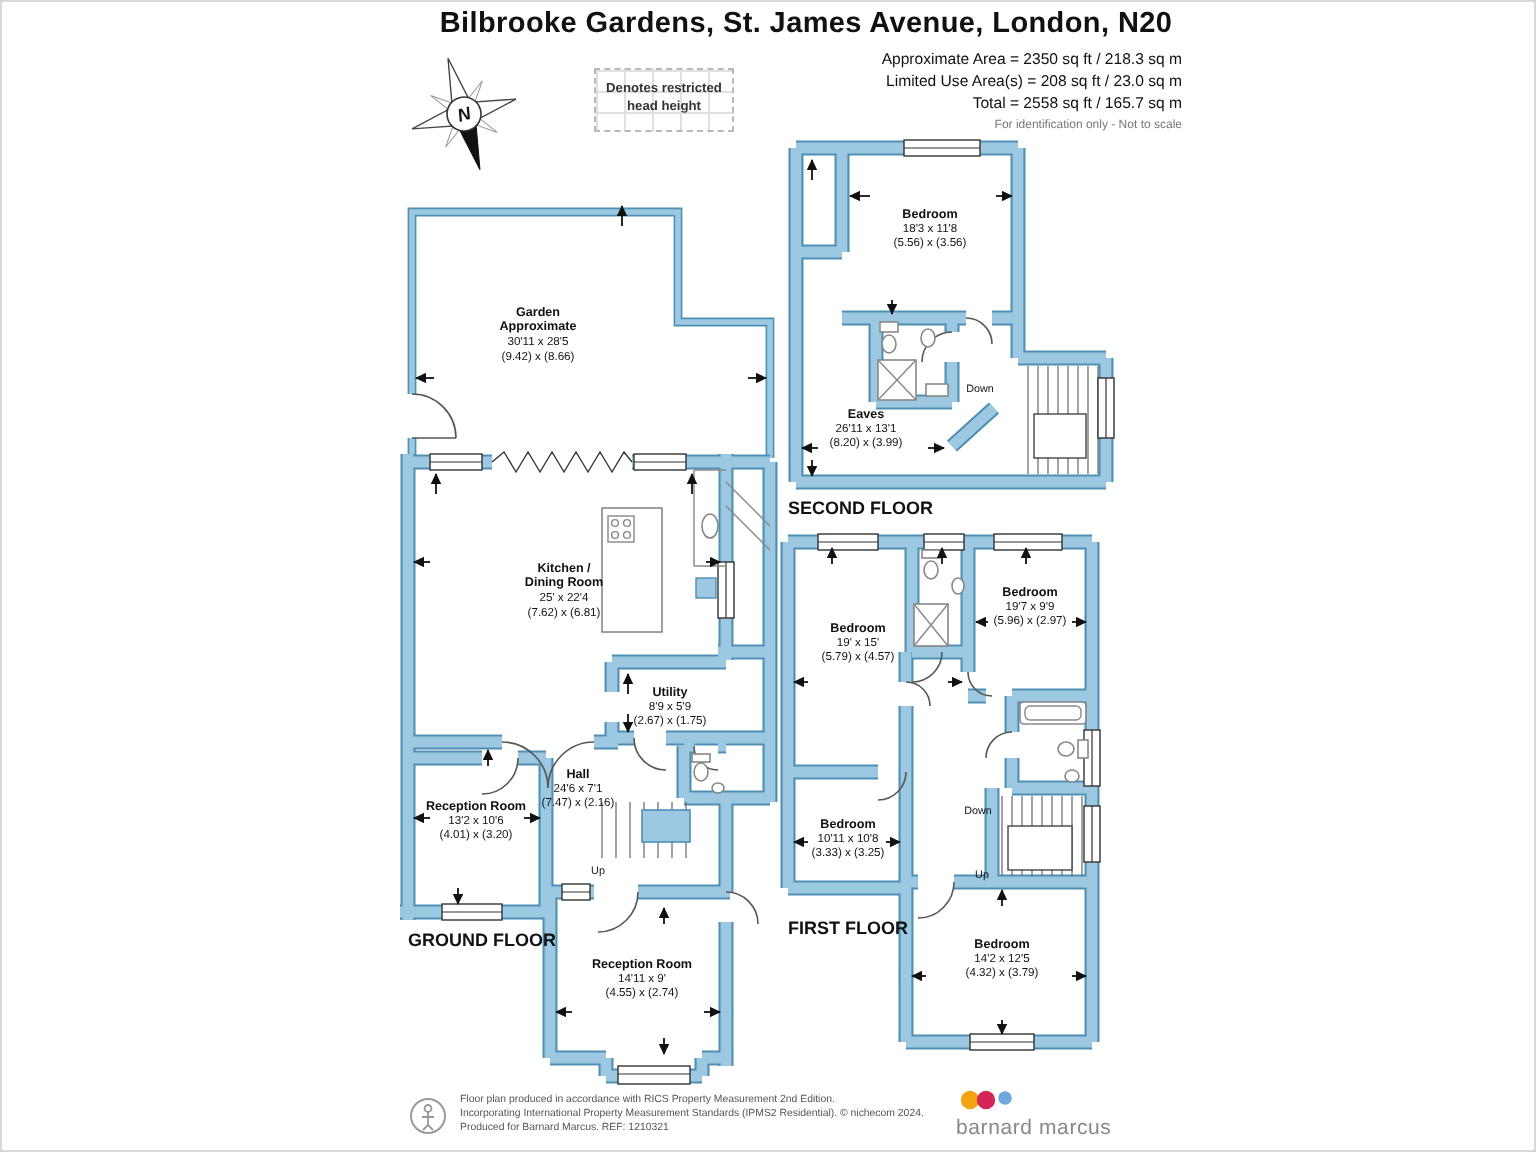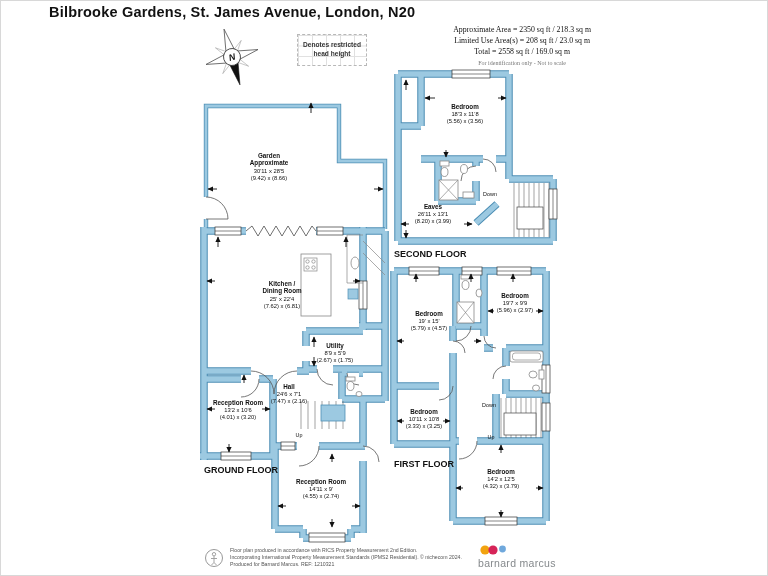--- a/index.html
+++ b/index.html
@@ -1,21 +1,21 @@
 <!DOCTYPE html>
 <html><head>
 <meta charset="utf-8">
 <style>
   html,body{margin:0;padding:0;background:#fff;}
   #page{position:relative;width:768px;height:576px;background:#fff;overflow:hidden;
         font-family:"Liberation Sans",sans-serif;border:1px solid #d8d8d8;box-sizing:border-box;}
-  .title{position:absolute;top:3px;left:48px;right:10px;
+  .title{position:absolute;top:3px;left:48px;right:10px;text-align:center;
          font-weight:bold;font-size:14.5px;color:#111;letter-spacing:.2px;}
-  .areas{position:absolute;top:23px;right:176px;text-align:center;font-size:7.8px;
-         color:#111;line-height:11px;font-family:Liberation Serif, serif;}
+  .areas{position:absolute;top:23px;right:176px;text-align:right;font-size:7.8px;
+         color:#111;line-height:11px;}
   .areas .note{font-size:6px;color:#777;margin-top:1px;}
   .legendbox{position:absolute;left:296px;top:33px;width:70px;height:32px;
          border:1px dashed #b8b8b8;box-sizing:border-box;
          background-image:linear-gradient(to right,#e0e0e0 1px,transparent 1px),
                           linear-gradient(to bottom,#e0e0e0 1px,transparent 1px);
          background-size:14px 10.5px;
          display:flex;align-items:center;justify-content:center;text-align:center;}
   .legendbox span{font-weight:bold;font-size:6.6px;color:#333;line-height:1.3;background:transparent;}
   svg text{font-family:"Liberation Sans",sans-serif;}
   .rname{font-weight:bold;font-size:6.3px;fill:#111;text-anchor:middle;}
@@ -43,21 +43,21 @@
 </head>
 <body>
 
 <div id="page">
 
   <div class="title">Bilbrooke Gardens, St. James Avenue, London, N20</div>
 
   <div class="areas">
     <div>Approximate Area = 2350 sq ft / 218.3 sq m</div>
     <div>Limited Use Area(s) = 208 sq ft / 23.0 sq m</div>
-    <div>Total = 2558 sq ft / 169.0 sq m</div>
+    <div>Total = 2558 sq ft / 165.7 sq m</div>
     <div class="note">For identification only - Not to scale</div>
   </div>
 
   <div class="legendbox">
     <span>Denotes restricted head height</span>
   </div>
 
   <svg width="768" height="576" viewBox="0 0 768 576" style="position:absolute;left:0;top:0;">
     <defs>
       <marker id="ah" markerWidth="7" markerHeight="7" refX="5" refY="2.6" orient="auto" markerUnits="userSpaceOnUse">

